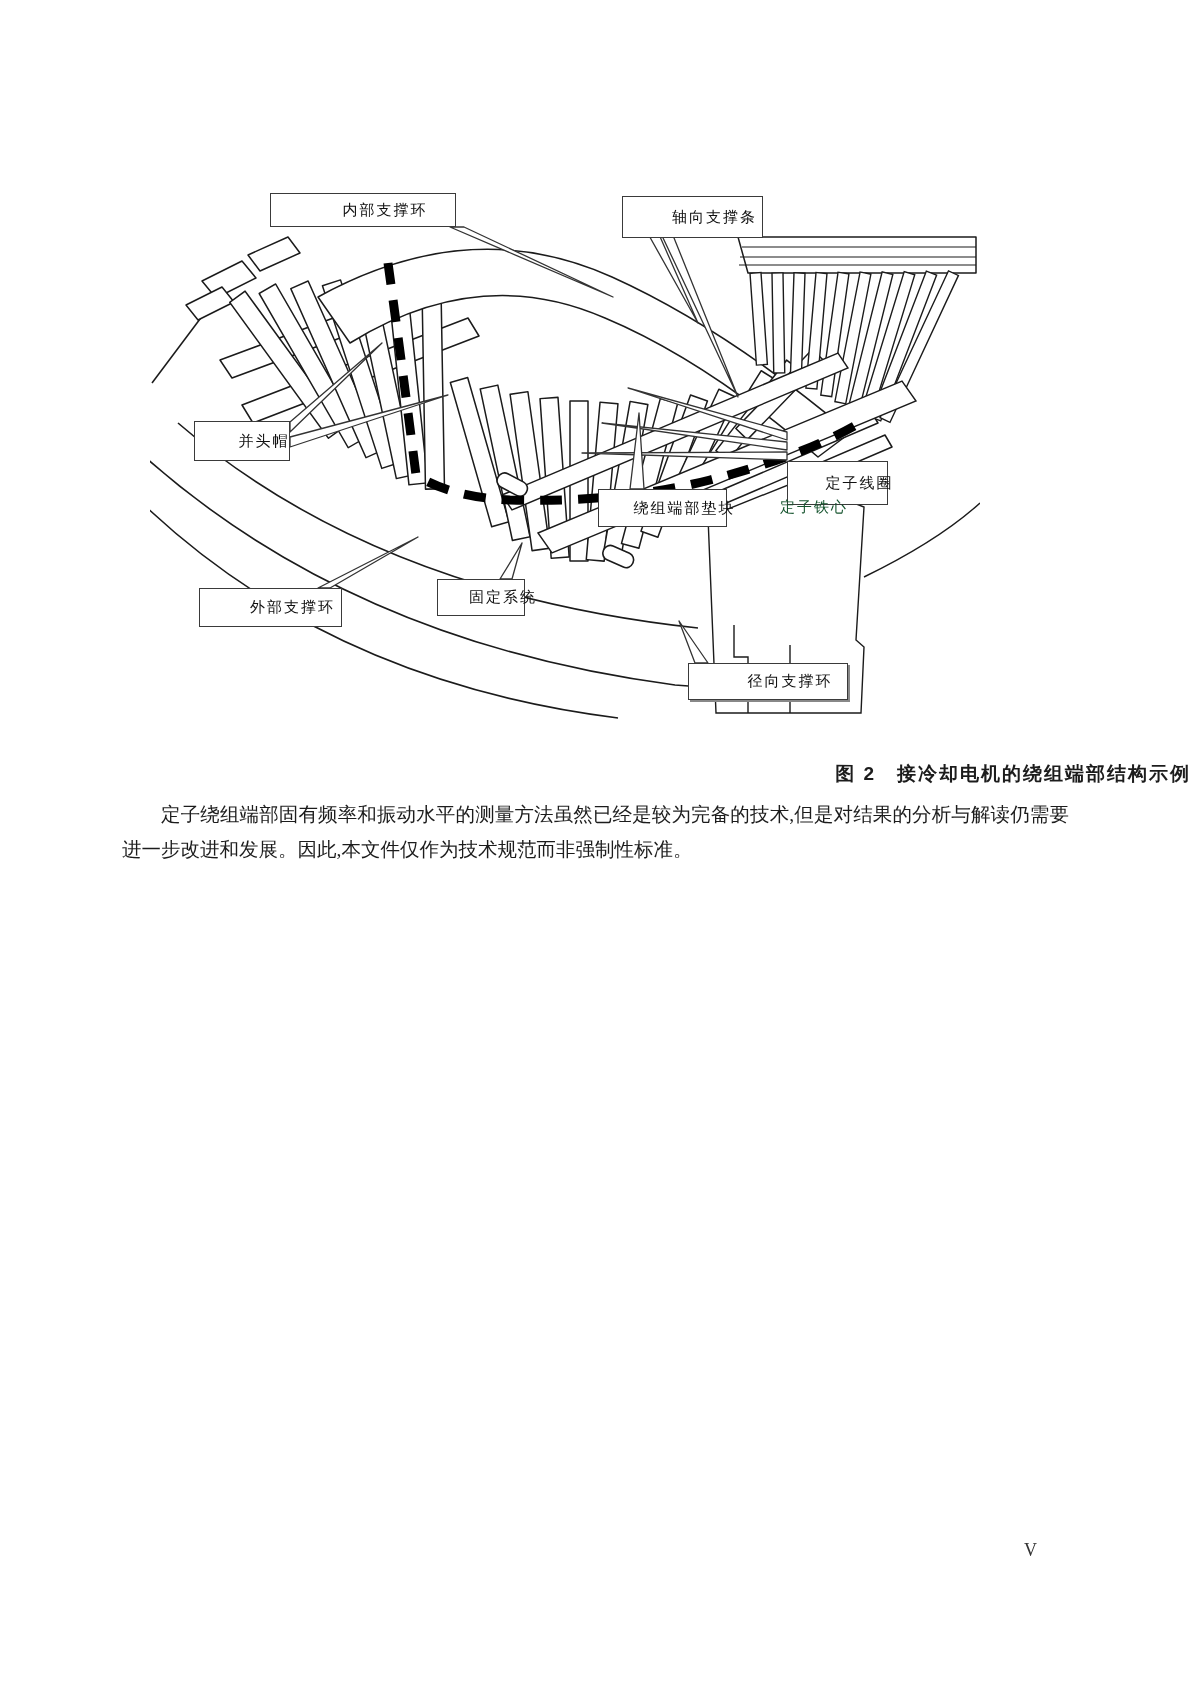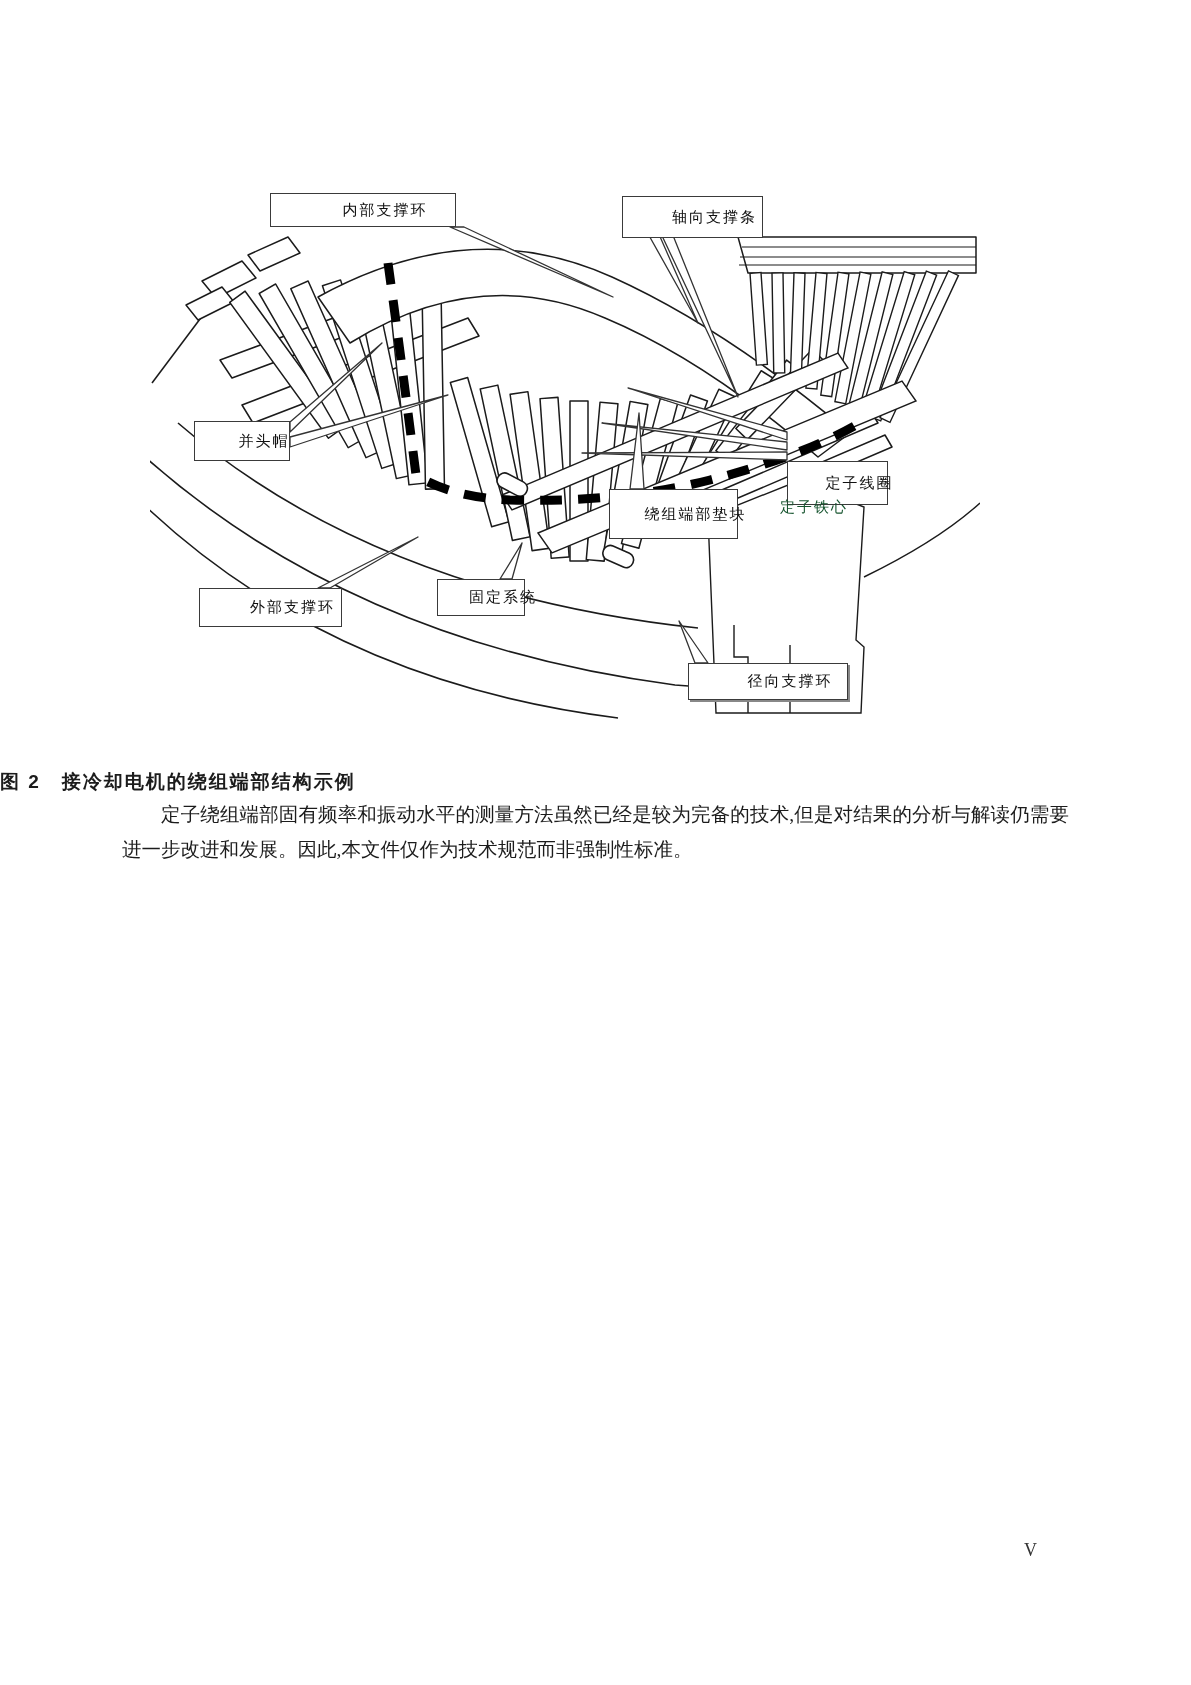--- a/index.html
+++ b/index.html
@@ -37,24 +37,24 @@
   }
   .callout.shadowed{box-shadow:2px 2px 0 #888;text-align:right;}
   .plain-label{
     position:absolute;
     font-size:15px;letter-spacing:2px;color:#14532d;
     white-space:nowrap;
   }
   .figure-caption{
     position:absolute;
     top:761px;left:0;width:100%;
-    text-align:left;
+    text-align:right;
     font-family:"Liberation Sans","DejaVu Sans",sans-serif;
     font-weight:bold;
-    font-size:19px;letter-spacing:2px;margin-top:8px;
+    font-size:19px;letter-spacing:2px;
   }
   .body-text{
     position:absolute;
     top:797px;left:122px;width:947px;
     font-size:19.5px;line-height:35.4px;
     text-align:justify;
   }
   .body-text p{margin:0;text-indent:2em;}
   .page-number{
     position:absolute;
@@ -166,21 +166,21 @@
         <polygon points="168,403 180,403 268,352"></polygon>
         <polygon points="350,394 362,394 372,358"></polygon>
         <polygon points="545,478 558,478 529,436"></polygon>
       </g>
     </svg>
 
     <div class="callout" style="left:120px;top:8px;width:186px;height:34px;">内部支撑环</div>
     <div class="callout" style="left:472px;top:11px;width:141px;height:42px;">轴向支撑条</div>
     <div class="callout" style="left:44px;top:236px;width:96px;height:40px;">并头帽</div>
     <div class="callout" style="left:637px;top:232px;width:101px;height:44px;margin-top:44px;">定子线圈</div>
-    <div class="callout" style="left:459px;top:304px;width:129px;height:50px;">绕组端部垫块</div>
+    <div class="callout" style="left:448px;top:304px;width:129px;height:38px;">绕组端部垫块</div>
     <div class="plain-label" style="left:630px;top:313px;">定子铁心</div>
     <div class="callout" style="left:49px;top:403px;width:143px;height:39px;">外部支撑环</div>
     <div class="callout" style="left:287px;top:394px;width:88px;height:37px;">固定系统</div>
     <div class="callout shadowed" style="left:538px;top:478px;width:160px;height:37px;">径向支撑环</div>
   </div>
 
   <div class="figure-caption">图 2　接冷却电机的绕组端部结构示例</div>
 
   <div class="body-text">
     <p>定子绕组端部固有频率和振动水平的测量方法虽然已经是较为完备的技术,但是对结果的分析与解读仍需要进一步改进和发展。因此,本文件仅作为技术规范而非强制性标准。</p>

